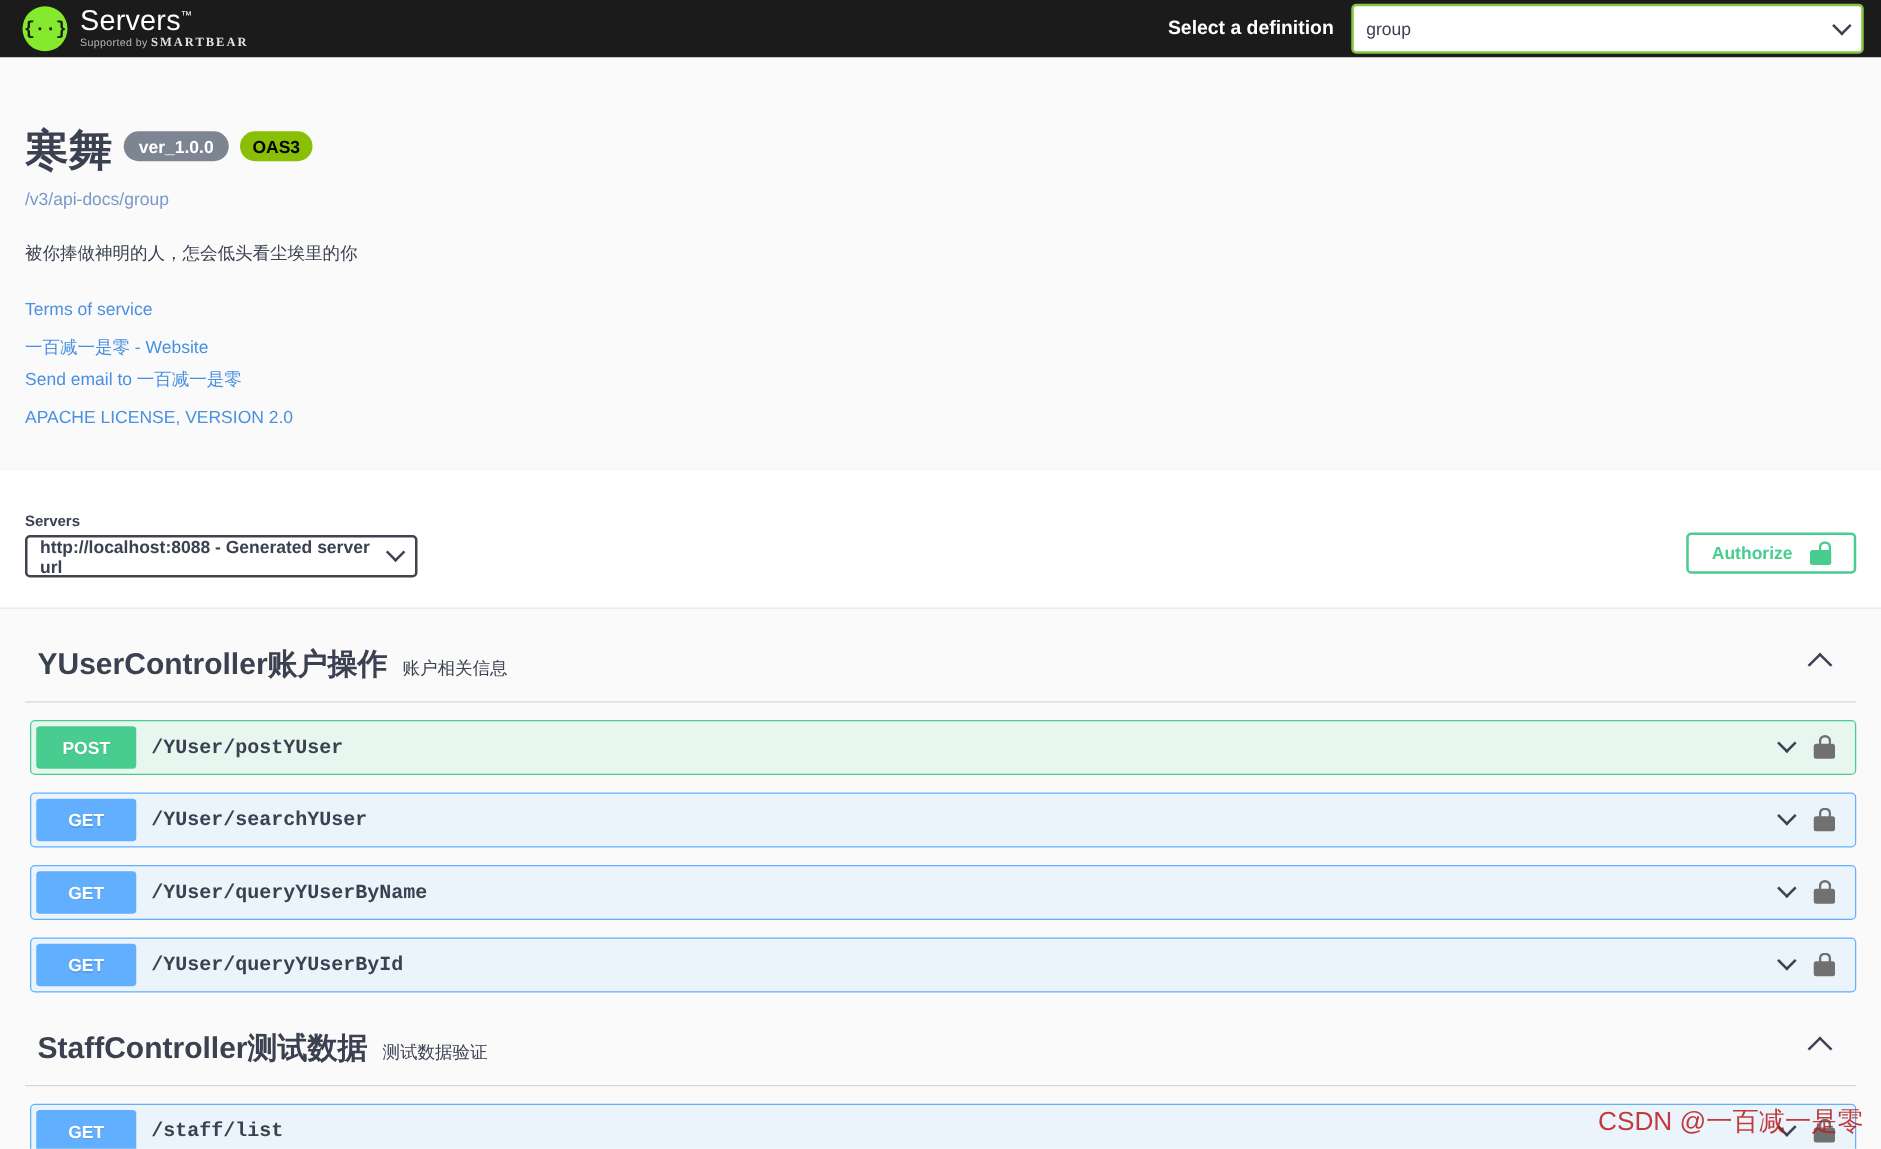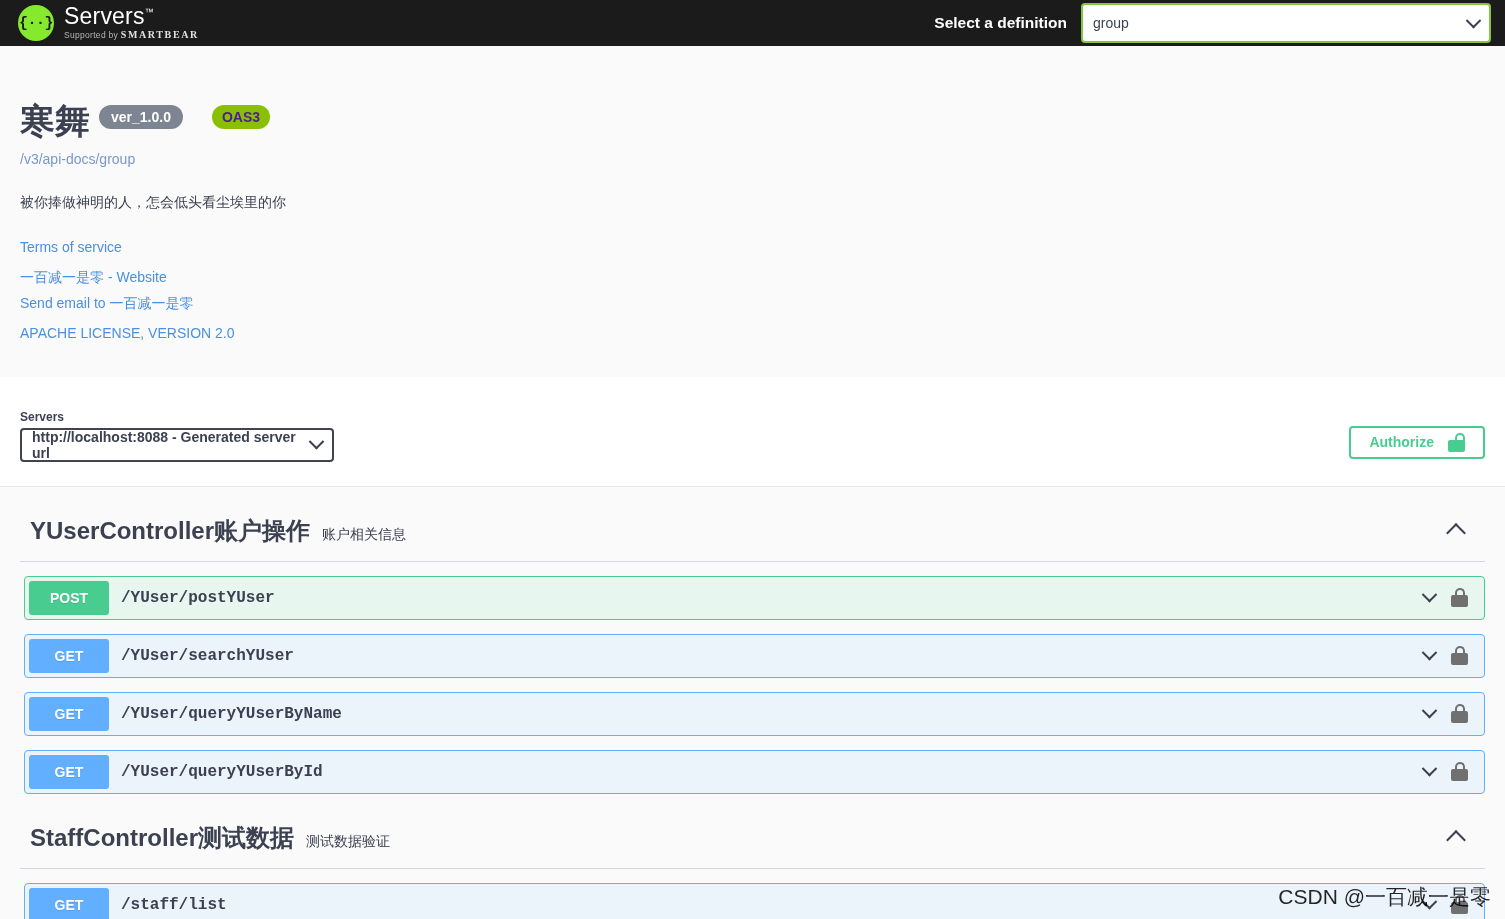--- a/index.html
+++ b/index.html
@@ -68,23 +68,23 @@
     font-size: 35px; font-weight: bold; color: #3b4151;
     line-height: 1.1; margin: 0;
   }
   .badge-ver {
     background: #7d8492; color: #fff; border-radius: 57px;
     font-size: 14px; font-weight: bold; padding: 4px 12px;
     font-family: "Liberation Sans", sans-serif;
     position: relative; top: -4px;
   }
   .badge-oas {
-    background: #89bf04; color: #4c1d95; border-radius: 57px;
+    background: #89bf04; color: #000000; border-radius: 57px;
     font-size: 14px; font-weight: bold; padding: 4px 10px;
-    position: relative; top: -4px; margin-left: 20px;
+    position: relative; top: -4px;
   }
   .api-url {
     margin-top: 10px; font-size: 14px; color: #3b4151;
   }
   .api-url a { color: #7998c9; text-decoration: none; }
   .api-desc {
     margin-top: 27px; font-size: 14px; color: #3b4151;
   }
   .links { margin-top: 23px; }
   .links a {
@@ -187,21 +187,21 @@
     position: absolute; bottom: 0; left: 0;
     width: 17px; height: 12px; background: #707070; border-radius: 2px;
   }
   .padlock.green .shackle { border-color:#49cc90; left: 3px; width: 10px; height: 8px; }
   .padlock.green .body { background:#49cc90; }
   .padlock.unlocked .shackle { left: 7px; }
 
   
   .watermark {
     position: absolute; right: 14px; bottom: 8px;
-    font-size: 21px; color: #000000;
+    font-size: 21px; color: #b91c1c;
     font-family: "Liberation Sans", sans-serif;
     white-space: nowrap; pointer-events: none;
     opacity: 0.85;
   }
 </style>
 </head>
 <body>
 
 <div class="page">
 

